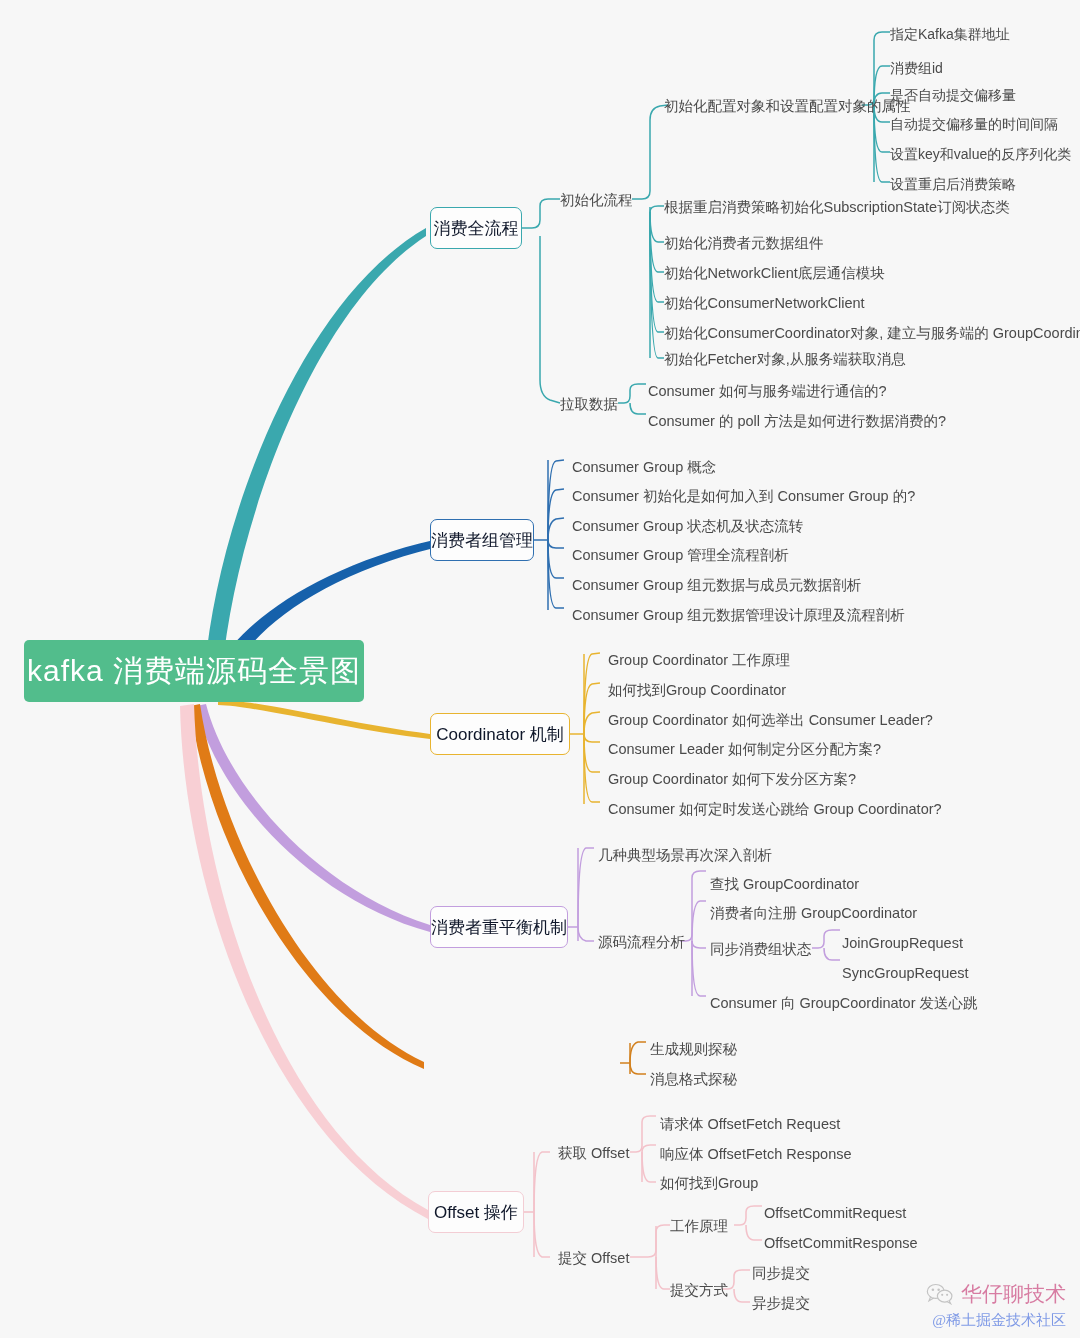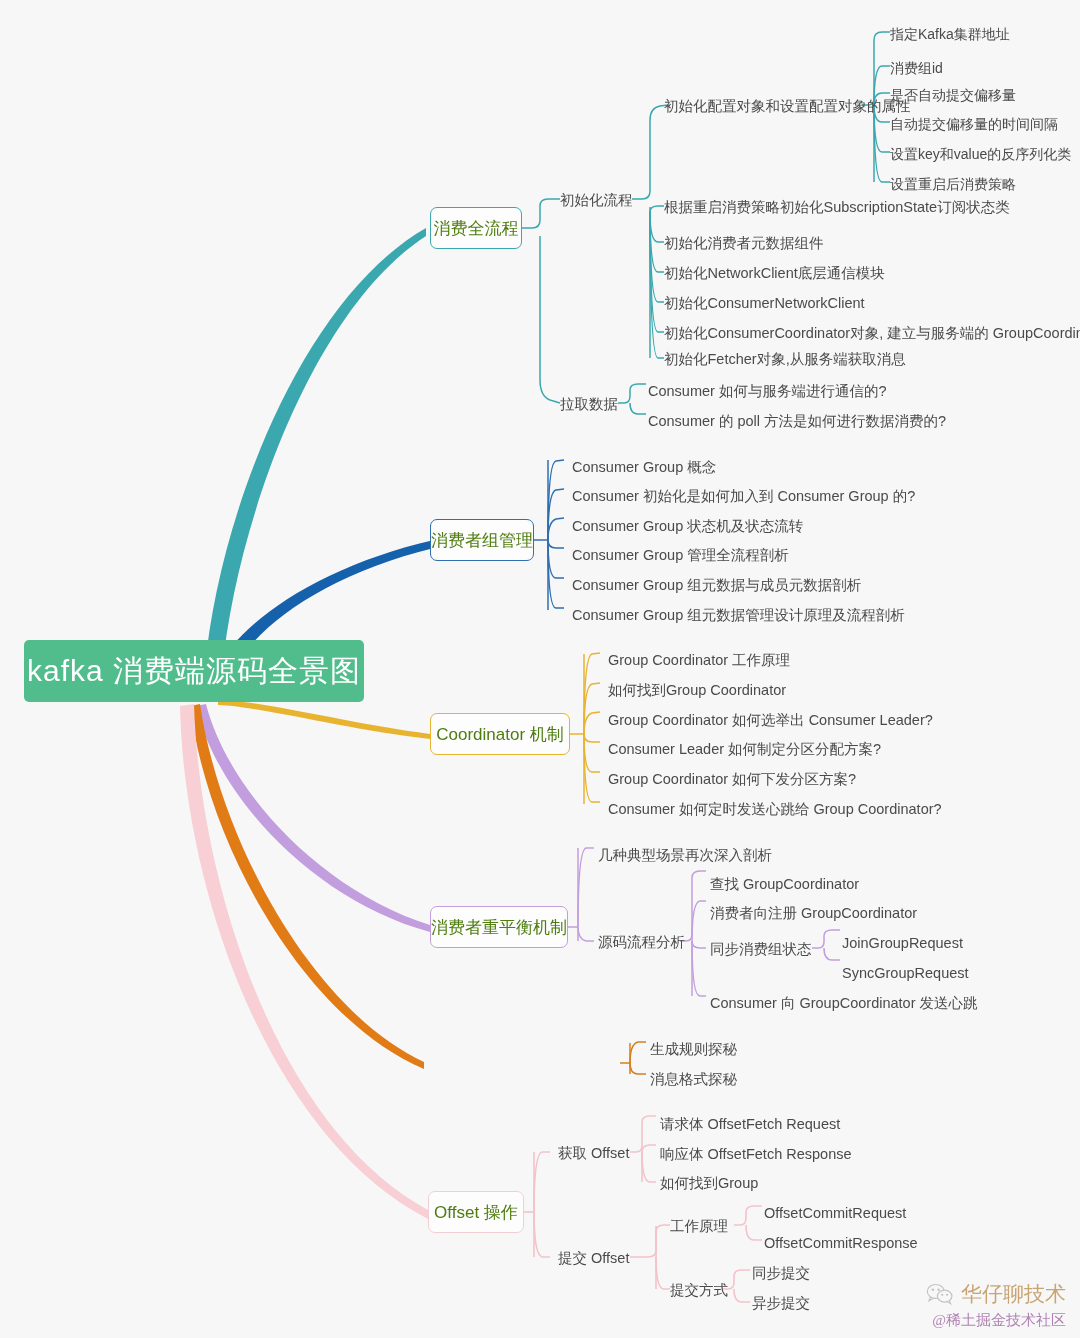--- a/index.html
+++ b/index.html
@@ -12,21 +12,21 @@
   #canvas{position:absolute;inset:0;width:1080px;height:1338px;}
   svg.links{position:absolute;left:0;top:0;width:1080px;height:1338px;pointer-events:none;}
 
   .node{
     position:absolute;
     background:#fdfdfd;
     border:1.6px solid #999;
     border-radius:7px;
     display:flex;align-items:center;justify-content:center;
     box-sizing:border-box;
-    color:#4d7c0f;
+    color:#0f172a;
     white-space:nowrap;
   }
   .root{
     position:absolute;
     background:#52bd8c;
     border-radius:5px;
     color:#ffffff;
     display:flex;align-items:center;justify-content:center;
     font-size:30px;
     letter-spacing:1px;
@@ -58,22 +58,22 @@
   .c-purple{border-color:#c29ede;}
   .c-orange{border-color:#d2801e;}
   .c-pink{border-color:#f3cdd4;}
 
   .watermark{
     position:absolute;right:14px;bottom:8px;
     display:flex;flex-direction:column;align-items:flex-end;
     opacity:.55;
   }
   .wm-top{display:flex;align-items:center;gap:7px;}
-  .wm-name{font-size:21px;color:#a16207;font-family:"Liberation Serif","DejaVu Serif",serif;}
-  .wm-sub{font-size:15px;color:#701a75;margin-top:3px;font-family:"Liberation Serif","DejaVu Serif",serif;}
+  .wm-name{font-size:21px;color:#be185d;font-family:"Liberation Serif","DejaVu Serif",serif;}
+  .wm-sub{font-size:15px;color:#1d4ed8;margin-top:3px;font-family:"Liberation Serif","DejaVu Serif",serif;}
   .wm-icon{width:28px;height:22px;}
 </style>
 </head>
 <body>
 
 <div id="canvas">
 
   <svg class="links" viewBox="0 0 1080 1338">
 
     <path d="M 205 668 C 218 520 300 300 426 228 L 426 236 C 312 310 236 525 222 672 Z" fill="#3aa8ae"></path>

